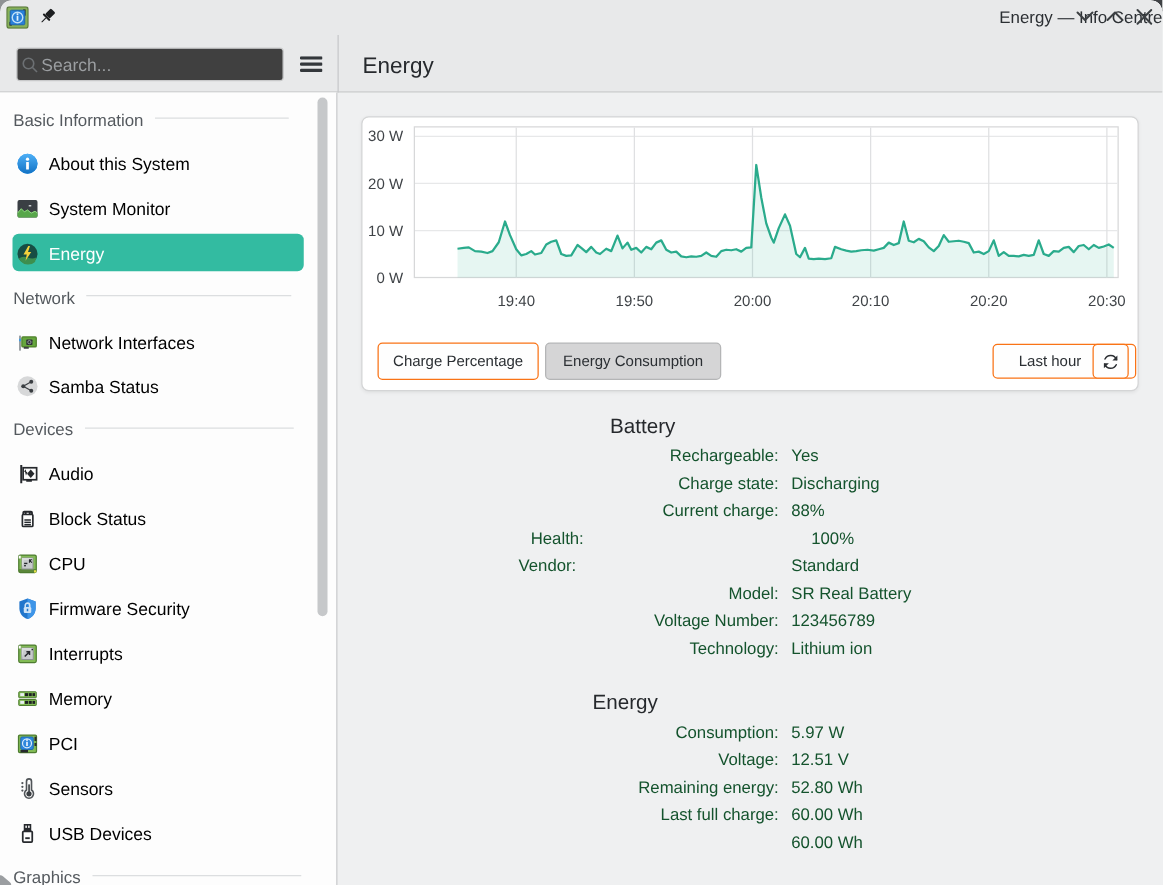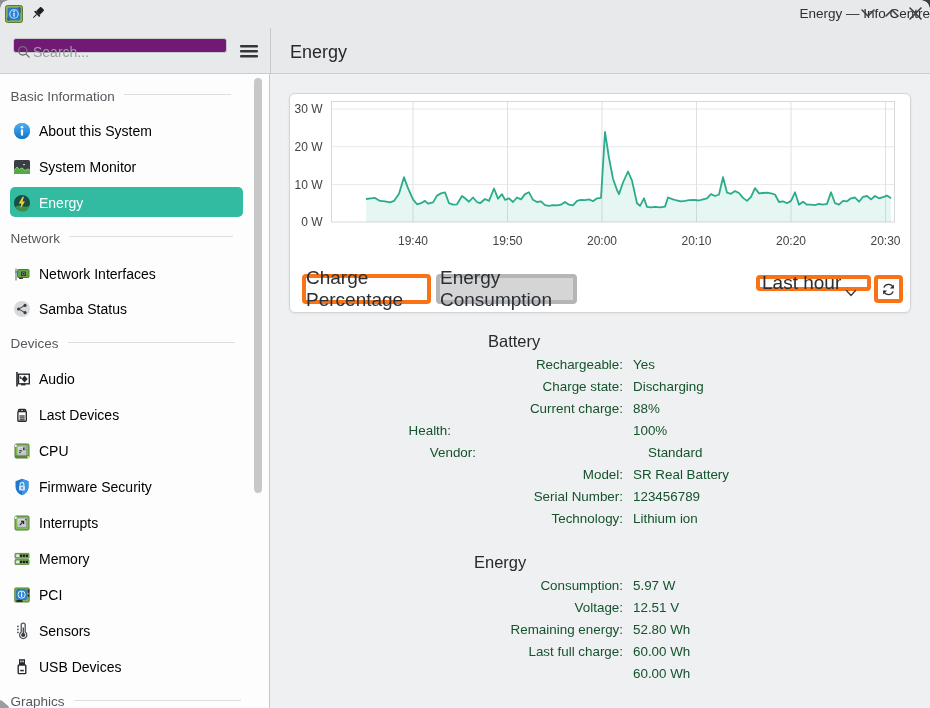--- a/index.html
+++ b/index.html
@@ -2,31 +2,31 @@
 <html><head><meta charset="utf-8"><style>
 *{margin:0;padding:0;box-sizing:border-box}
 html,body{width:930px;height:708px;overflow:hidden}
 body{font-family:"Liberation Sans",sans-serif;background:#eff0f1;position:relative;color:#232629}
 .abs{position:absolute}
 .chrome{position:absolute;left:0;top:0;width:930px;height:74px;background:#e8e9ea;border-bottom:1px solid #cbcdce}
 .corner{position:absolute;width:10px;height:10px;z-index:9}
 .sidebar{position:absolute;left:0;top:74px;width:270px;height:634px;background:#fdfdfd;border-right:1px solid #c6c8ca}
 .vsep{position:absolute;left:270px;top:28px;width:1px;height:46px;background:#c6c8ca;z-index:5}
 .title{position:absolute;top:5.5px;left:0;width:930px;text-align:right;font-size:13.5px;color:#2b2f33}
-.search{position:absolute;left:13px;top:38px;width:214px;height:15px;background:#701a75;border:1px solid #c8c9ca;border-radius:3px}
+.search{position:absolute;left:13px;top:38px;width:214px;height:27px;background:#404040;border:1px solid #c8c9ca;border-radius:3px}
 .search span{position:absolute;left:19px;top:5px;font-size:14px;color:#9b9ea1}
 .toolhead{position:absolute;left:290px;top:42px;font-size:18px;color:#26292d}
 .hdr{position:absolute;left:10.5px;font-size:13.5px;font-weight:normal;color:#54595e;white-space:nowrap}
 .hdr i{display:inline-block;vertical-align:middle;height:1px;background:#dcdee0;margin-left:9px;margin-bottom:4px}
 .item{position:absolute;left:39px;font-size:14px;color:#000000;white-space:nowrap}
 .sel{position:absolute;left:10px;width:233px;height:30px;background:#33bba1;border-radius:5px}
 .icon{position:absolute;left:13px;width:18px;height:18px}
 .thumb{position:absolute;left:254px;top:78px;width:8px;height:415px;background:#c6c8ca;border-radius:4px}
 .card{position:absolute;left:289px;top:93px;width:622px;height:220px;background:#fff;border:1px solid #d4d5d6;border-radius:6px;box-shadow:0 1px 3px rgba(0,0,0,.06)}
-.btn{position:absolute;height:30px;background:#fefefe;border:4px solid #f97316;border-radius:4px;font-size:19px;color:#2b2f33;display:flex;align-items:center;justify-content:center}
+.btn{position:absolute;height:30px;background:#fefefe;border:1px solid #f97316;border-radius:4px;font-size:12px;color:#2b2f33;display:flex;align-items:center;justify-content:center}
 .btn.on{background:#d5d5d6;border-color:#b4b5b6}
 .kvh{position:absolute;font-size:16.5px;color:#26292d}
 .kv{position:absolute;font-size:13.4px;color:#14532d;height:22px;line-height:22px;white-space:nowrap}
 .kv .k{position:absolute;right:307px;top:0}
 .kv .v{position:absolute;left:633px;top:0}
 </style></head><body>
 <div class="chrome"></div>
 <div class="vsep"></div>
 <div class="corner" style="left:0;top:0;width:9px;height:9px;background:radial-gradient(circle at 9px 9px, rgba(0,0,0,0) 0 8.5px, #8f9294 9px)"></div>
 <div class="corner" style="right:0;top:0;width:9px;height:9px;background:radial-gradient(circle at 0px 9px, rgba(0,0,0,0) 0 8.5px, #3f4245 9px)"></div>
@@ -140,21 +140,21 @@
     <path d="M5.6 6 V4.2 a0.8 0.8 0 0 1 0.8 -0.8 H11.8 a0.8 0.8 0 0 1 0.8 0.8 V6" fill="none" stroke="#26292d" stroke-width="1.5"></path>
     <rect x="4.9" y="5.6" width="8.4" height="9.6" rx="0.8" fill="#fdfdfd" stroke="#26292d" stroke-width="1.35"></rect>
     <g fill="#26292d">
       <rect x="6.5" y="9.4" width="5.2" height="1.2"></rect>
       <rect x="6.5" y="11.3" width="5.2" height="1.2"></rect>
       <rect x="6.5" y="13.2" width="5.2" height="1.2"></rect>
     </g>
     <rect x="6.7" y="3.2" width="1.6" height="2" fill="#26292d"></rect>
     <rect x="10" y="3.2" width="1.6" height="2" fill="#26292d"></rect>
   </svg>
-<div class="item" style="top:407px">Last Devices</div>
+<div class="item" style="top:407px">Block Status</div>
 <svg class="icon" style="top:442px" viewBox="0 0 18 18">
     <rect x="2" y="2" width="14" height="14" rx="1.2" fill="#82bb55"></rect>
     <rect x="2" y="2" width="14" height="14" rx="1.2" fill="none" stroke="#4e7c30"></rect>
     <rect x="2.4" y="13.2" width="13.2" height="2.4" fill="#3c5c24" opacity="0.55"></rect>
     <rect x="2" y="2.6" width="1.6" height="2.2" fill="#fdfdfd"></rect>
     <rect x="4.6" y="4.4" width="8.8" height="8.8" fill="#c7cacc" stroke="#8f9294" stroke-width="0.8"></rect>
     <path d="M4.6 4.4 h8.8 l-1.5 1.5 h-5.8 l-1.5 7.3 z" fill="#dadcdd"></path>
     <rect x="6.3" y="8.2" width="2.6" height="1.1" fill="#26292d"></rect>
     <rect x="6.3" y="10" width="1.4" height="1.1" fill="#26292d"></rect>
     <path d="M10.6 5.4 V8.2 M10.6 6.8 L12.3 5.4 M11.2 6.7 L12.5 8.2" stroke="#26292d" stroke-width="0.9" fill="none"></path>
@@ -249,21 +249,21 @@
 <text x="407.5" y="152" font-size="12" fill="#3f4347" text-anchor="middle">20:10</text>
 <line x1="502" x2="502" y1="9" y2="129" stroke="#dfe0e2" stroke-width="1"></line>
 <text x="502" y="152" font-size="12" fill="#3f4347" text-anchor="middle">20:20</text>
 <line x1="596.5" x2="596.5" y1="9" y2="129" stroke="#dfe0e2" stroke-width="1"></line>
 <text x="596.5" y="152" font-size="12" fill="#3f4347" text-anchor="middle">20:30</text>
 <polygon points="77,129 77,106.0 82,105.3 86,104.9 91,107.9 96,108.3 101,109.4 105,107.9 110,100.8 115,84.2 119,95.1 124,106.4 128,111.3 132,110.2 136,107.9 139,110.6 144,109.4 148,102.6 152,100.4 156,99.3 160,110.2 164,111.7 168,111.3 173,103.0 176,105.3 180,108.7 184,104.5 188,109.0 191,110.2 196,106.0 200,107.9 205,95.5 209,105.7 213,101.1 216,106.8 220,105.3 224,109.0 228,104.5 232,106.4 236,101.1 240,99.3 244,106.8 248,109.0 252,108.3 256,112.1 260,112.8 264,112.1 268,112.4 272,111.7 276,109.0 280,111.7 284,112.4 288,107.9 292,106.8 296,107.2 300,106.4 304,108.3 308,105.3 312,104.9 316,39.0 320,65.0 324,85.7 328,97.0 330,101.1 334,89.5 339,78.5 343,87.6 348,110.2 351,112.8 355,105.3 358,113.9 362,114.3 366,113.9 371,114.3 376,113.6 379,104.5 384,106.4 388,107.5 392,108.3 396,107.9 400,107.2 405,106.8 410,107.5 414,106.4 418,105.3 422,101.1 426,103.0 430,101.5 434,84.2 438,99.6 442,100.8 446,98.1 450,100.0 454,104.9 458,107.9 462,103.8 466,95.1 470,100.4 474,100.0 478,99.6 482,100.4 486,101.5 490,109.0 494,108.3 498,110.2 502,107.9 506,99.3 510,111.7 514,108.7 518,111.7 522,111.7 526,112.1 530,110.9 534,111.7 538,110.9 542,99.3 546,110.2 550,111.7 554,107.9 558,108.3 562,105.3 566,104.5 570,108.7 574,103.8 578,103.0 582,106.4 586,103.0 590,105.3 594,104.2 598,102.6 602,105.3 602,129" fill="#2eb398" fill-opacity="0.12"></polygon>
 <polyline points="77,106.0 82,105.3 86,104.9 91,107.9 96,108.3 101,109.4 105,107.9 110,100.8 115,84.2 119,95.1 124,106.4 128,111.3 132,110.2 136,107.9 139,110.6 144,109.4 148,102.6 152,100.4 156,99.3 160,110.2 164,111.7 168,111.3 173,103.0 176,105.3 180,108.7 184,104.5 188,109.0 191,110.2 196,106.0 200,107.9 205,95.5 209,105.7 213,101.1 216,106.8 220,105.3 224,109.0 228,104.5 232,106.4 236,101.1 240,99.3 244,106.8 248,109.0 252,108.3 256,112.1 260,112.8 264,112.1 268,112.4 272,111.7 276,109.0 280,111.7 284,112.4 288,107.9 292,106.8 296,107.2 300,106.4 304,108.3 308,105.3 312,104.9 316,39.0 320,65.0 324,85.7 328,97.0 330,101.1 334,89.5 339,78.5 343,87.6 348,110.2 351,112.8 355,105.3 358,113.9 362,114.3 366,113.9 371,114.3 376,113.6 379,104.5 384,106.4 388,107.5 392,108.3 396,107.9 400,107.2 405,106.8 410,107.5 414,106.4 418,105.3 422,101.1 426,103.0 430,101.5 434,84.2 438,99.6 442,100.8 446,98.1 450,100.0 454,104.9 458,107.9 462,103.8 466,95.1 470,100.4 474,100.0 478,99.6 482,100.4 486,101.5 490,109.0 494,108.3 498,110.2 502,107.9 506,99.3 510,111.7 514,108.7 518,111.7 522,111.7 526,112.1 530,110.9 534,111.7 538,110.9 542,99.3 546,110.2 550,111.7 554,107.9 558,108.3 562,105.3 566,104.5 570,108.7 574,103.8 578,103.0 582,106.4 586,103.0 590,105.3 594,104.2 598,102.6 602,105.3" fill="none" stroke="#2aab8c" stroke-width="1.8" stroke-linejoin="round"></polyline>
 </svg>
 <div class="btn" style="left:302px;top:274px;width:129px">Charge Percentage</div>
 <div class="btn on" style="left:436px;top:274px;width:141px">Energy Consumption</div>
-<div class="btn" style="left:756px;top:275px;width:115px;height:16px;justify-content:flex-start;padding-left:2px">Last hour<svg style="position:absolute;right:10px;top:9px" width="12" height="10" viewBox="0 0 12 10" fill="none" stroke="#3c4043" stroke-width="1.4" stroke-linecap="round" stroke-linejoin="round">
+<div class="btn" style="left:794px;top:275px;width:115px;height:28px;justify-content:flex-start;padding-left:20px">Last hour<svg style="position:absolute;right:10px;top:9px" width="12" height="10" viewBox="0 0 12 10" fill="none" stroke="#3c4043" stroke-width="1.4" stroke-linecap="round" stroke-linejoin="round">
       <polyline points="1.5,2.5 6,7.5 10.5,2.5"></polyline>
     </svg></div>
 <div class="btn" style="left:874px;top:275px;width:29px;height:28px">
 <svg width="15" height="15" viewBox="0 0 15 15" fill="none" stroke="#2c2f33" stroke-width="1.2" stroke-linecap="round">
       <path d="M12.2 5.6 A5 5 0 0 0 3 5.2"></path>
       <path d="M2.8 9.4 A5 5 0 0 0 12 9.8"></path>
       <polygon points="12.9,2.4 12.9,6.4 8.9,6.4" fill="#2c2f33" stroke="none"></polygon>
       <polygon points="2.1,12.6 2.1,8.6 6.1,8.6" fill="#2c2f33" stroke="none"></polygon>
     </svg>
   </div>
@@ -274,34 +274,34 @@
     <span class="v">Yes</span>
   </div>
 <div class="kv" style="left:0;top:376px;width:930px">
     <span class="k">Charge state:</span>
     <span class="v">Discharging</span>
   </div>
 <div class="kv" style="left:0;top:398px;width:930px">
     <span class="k">Current charge:</span>
     <span class="v">88%</span>
   </div>
-<div class="kv" style="left:0;top:420px;width:758px">
+<div class="kv" style="left:16px;top:420px;width:758px">
     <span class="k">Health:</span>
     <span class="v">100%</span>
   </div>
-<div class="kv" style="left:15px;top:442px;width:768px">
+<div class="kv" style="left:0;top:442px;width:768px">
     <span class="k">Vendor:</span>
     <span class="v">Standard</span>
   </div>
 <div class="kv" style="left:0;top:464px;width:930px">
     <span class="k">Model:</span>
     <span class="v">SR Real Battery</span>
   </div>
 <div class="kv" style="left:0;top:486px;width:930px">
-    <span class="k">Serial Number:</span>
+    <span class="k">Voltage Number:</span>
     <span class="v">123456789</span>
   </div>
 <div class="kv" style="left:0;top:508px;width:930px">
     <span class="k">Technology:</span>
     <span class="v">Lithium ion</span>
   </div>
 <div class="kvh" style="left:474px;top:553px">Energy</div>
 <div class="kv" style="left:0;top:575px;width:930px">
     <span class="k">Consumption:</span>
     <span class="v">5.97 W</span>

